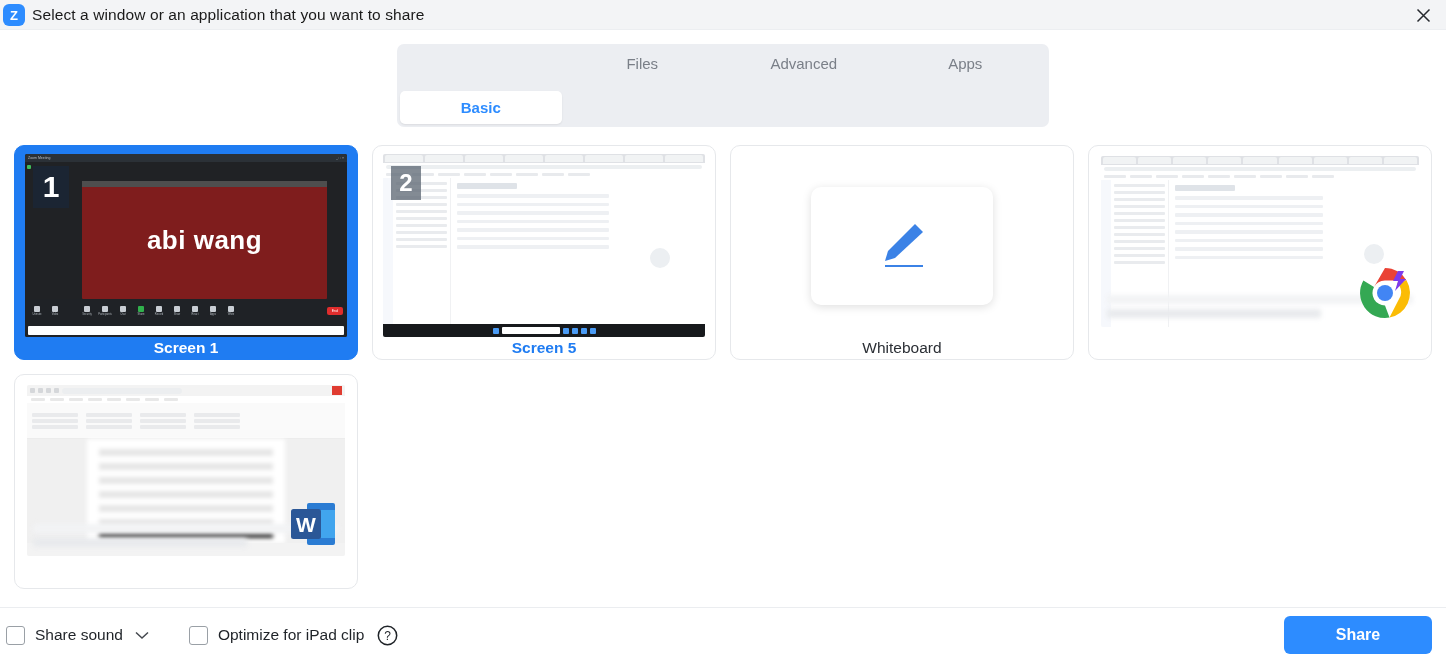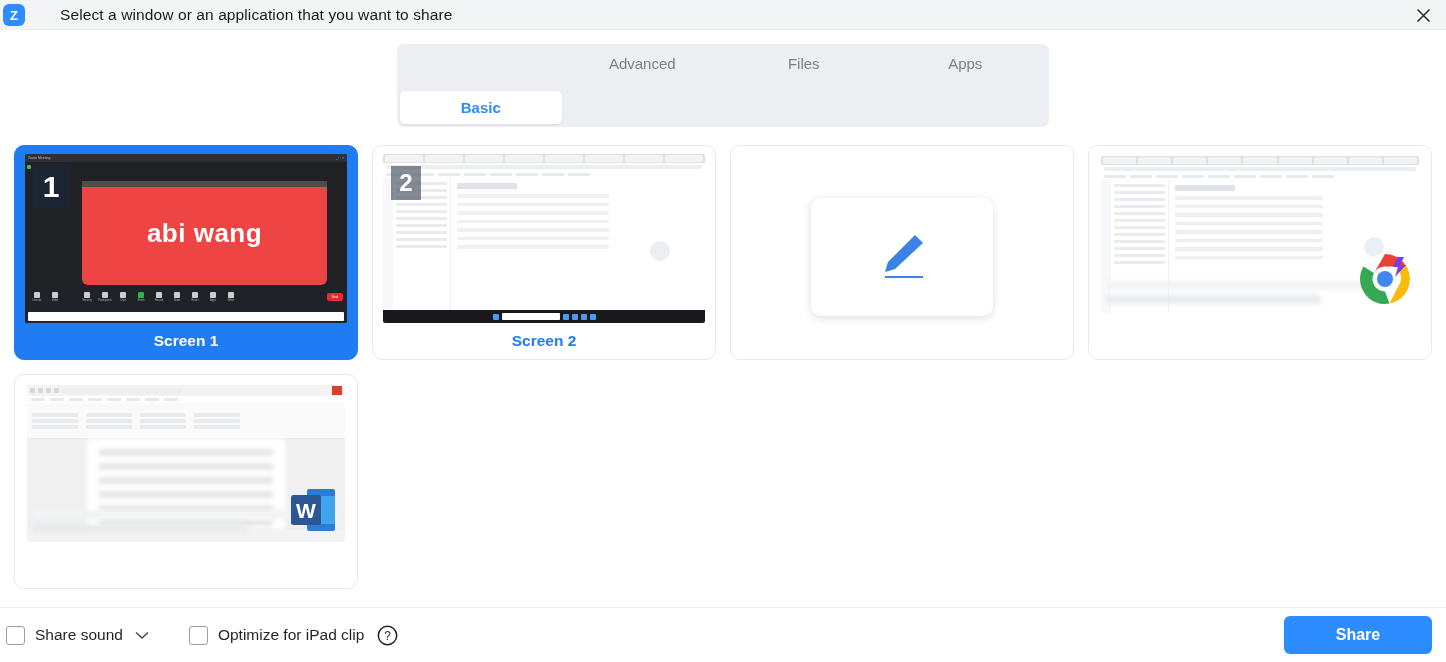--- a/index.html
+++ b/index.html
@@ -29,21 +29,20 @@
     display: flex; align-items: center; justify-content: center;
     flex: none;
     margin-right: 7px;
   }
   .zoom-logo svg { display: block; }
   .titlebar-title {
     font-size: 15.5px;
     color: #1a1a1a;
     letter-spacing: .1px;
     white-space: nowrap;
-    margin-left: 28px;
   }
   .close-btn {
     position: absolute;
     right: 0; top: 0;
     width: 46px; height: 30px;
     display: flex; align-items: center; justify-content: center;
     cursor: pointer;
   }
   .close-btn svg { display: block; }
 
@@ -106,21 +105,21 @@
     flex: 1;
     margin: 8px 10px 0 10px;
     position: relative;
     overflow: hidden;
     border-radius: 2px;
     display: flex;
     align-items: center;
     justify-content: center;
   }
   .card .caption {
-    height: 36px;
+    height: 22px;
     display: flex;
     align-items: center;
     justify-content: center;
     font-size: 15.5px;
     color: #2b2f35;
   }
   .card.selected .caption { color: #ffffff; font-weight: bold; }
   .card .caption.accent { color: #1f7cf2; font-weight: bold; }
   .card.tall .thumb { margin: 10px 12px 10px 12px; }
 
@@ -139,22 +138,22 @@
     color: #fff; font-size: 30px; font-weight: bold;
     display: flex; align-items: center; justify-content: center;
     line-height: 1;
   }
   .greendot {
     position:absolute; left:2px; top:11px; width:4px; height:4px;
     background:#3fbf5a; border-radius:1px;
   }
   .win1 .inner {
     position: absolute; left: 57px; top: 27px; right: 20px; bottom: 38px;
-    background: #ef4444;
-    border-radius: 6px;
+    background: #7f1d1d;
+    border-radius: 1px;
   }
   .win1 .inner .ib { height: 6px; background:#4e4e4e; }
   .win1 .name {
     position:absolute; left:0; right:0; top:50%;
     transform: translateY(-50%);
     text-align:center; color:#fff; font-weight:bold;
     font-size: 26px; letter-spacing: .5px;
   }
   .win1 .toolbar {
     position:absolute; left:0; right:0; bottom:14px; height:24px;
@@ -302,24 +301,24 @@
     </svg>
   </div>
 </div>
 
 <div class="tabs-wrap">
   <div class="tabs">
     <div class="tab active">
       <span>Basic</span>
     </div>
     <div class="tab">
+      <span>Files</span>
+    </div>
+    <div class="tab">
       <span>Advanced</span>
-    </div>
-    <div class="tab">
-      <span>Files</span>
     </div>
     <div class="tab">
       <span>Apps</span>
     </div>
   </div>
 </div>
 
 <div class="grid">
 
   <div class="card selected">
@@ -448,34 +447,35 @@
             <i></i>
             <div class="s"></div>
             <i></i>
             <i></i>
             <i></i>
             <i></i>
           </div>
         <div style="position:absolute;left:8px;top:12px;width:30px;height:34px;background:rgba(90,100,112,.75);color:#fff;font-size:24px;font-weight:bold;display:flex;align-items:center;justify-content:center;">2</div>
       </div>
     </div>
-    <div class="caption accent">Screen 2</div>
+    <div class="caption accent">Screen 5</div>
   </div>
 
   <div class="card">
     <div class="thumb">
       <div class="tile">
         <span>
           <svg width="62" height="56" viewBox="0 0 62 56">
             <path d="M44 8 L52 16 L24 42 L14 45 L17 35 Z" fill="#3b82e6"></path>
             <path d="M14 50 L52 50" stroke="#3b82e6" stroke-width="2"></path>
           </svg>
         </span>
       </div>
     </div>
+    <div class="caption">Whiteboard</div>
   </div>
 
 
   <div class="card tall">
     <div class="thumb">
       <div class="winmock">
         <div class="wm-tabs">
             <span></span>
             <span></span>
             <span></span>

